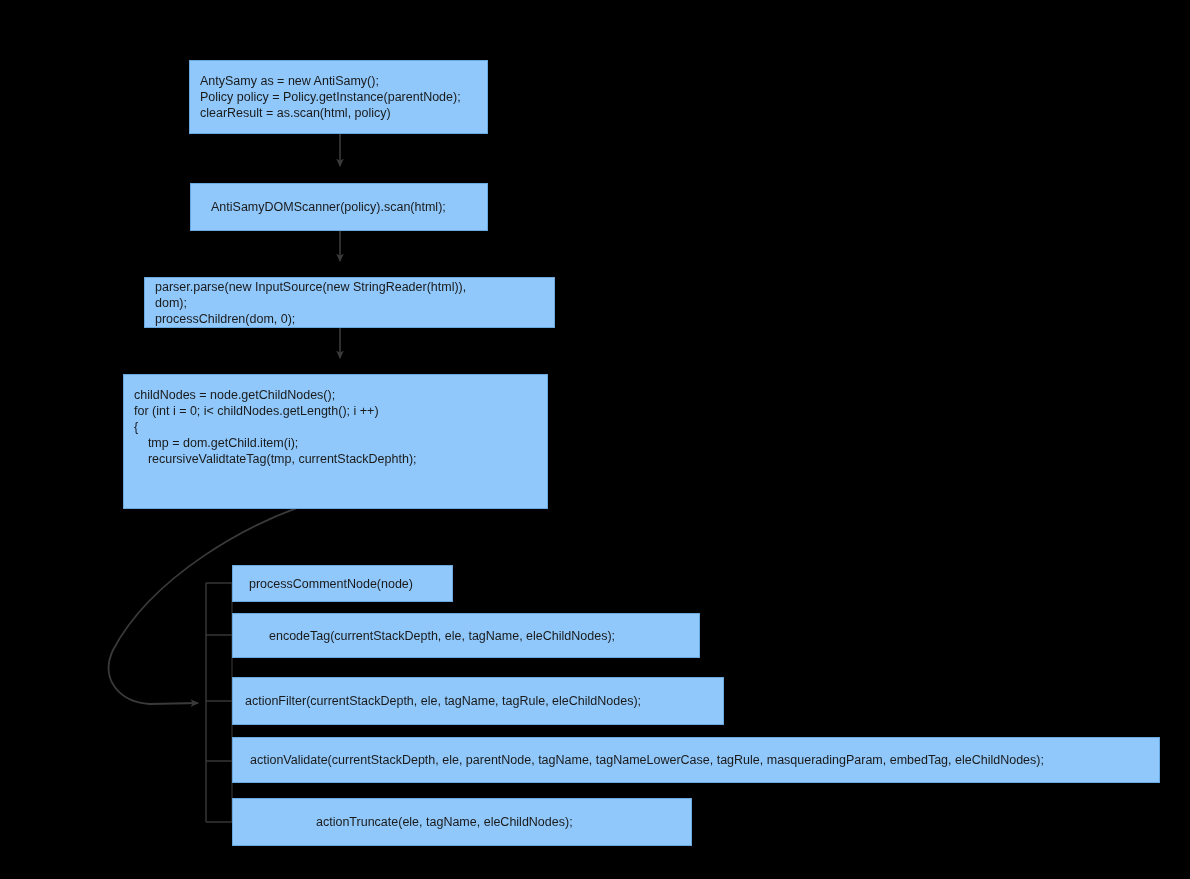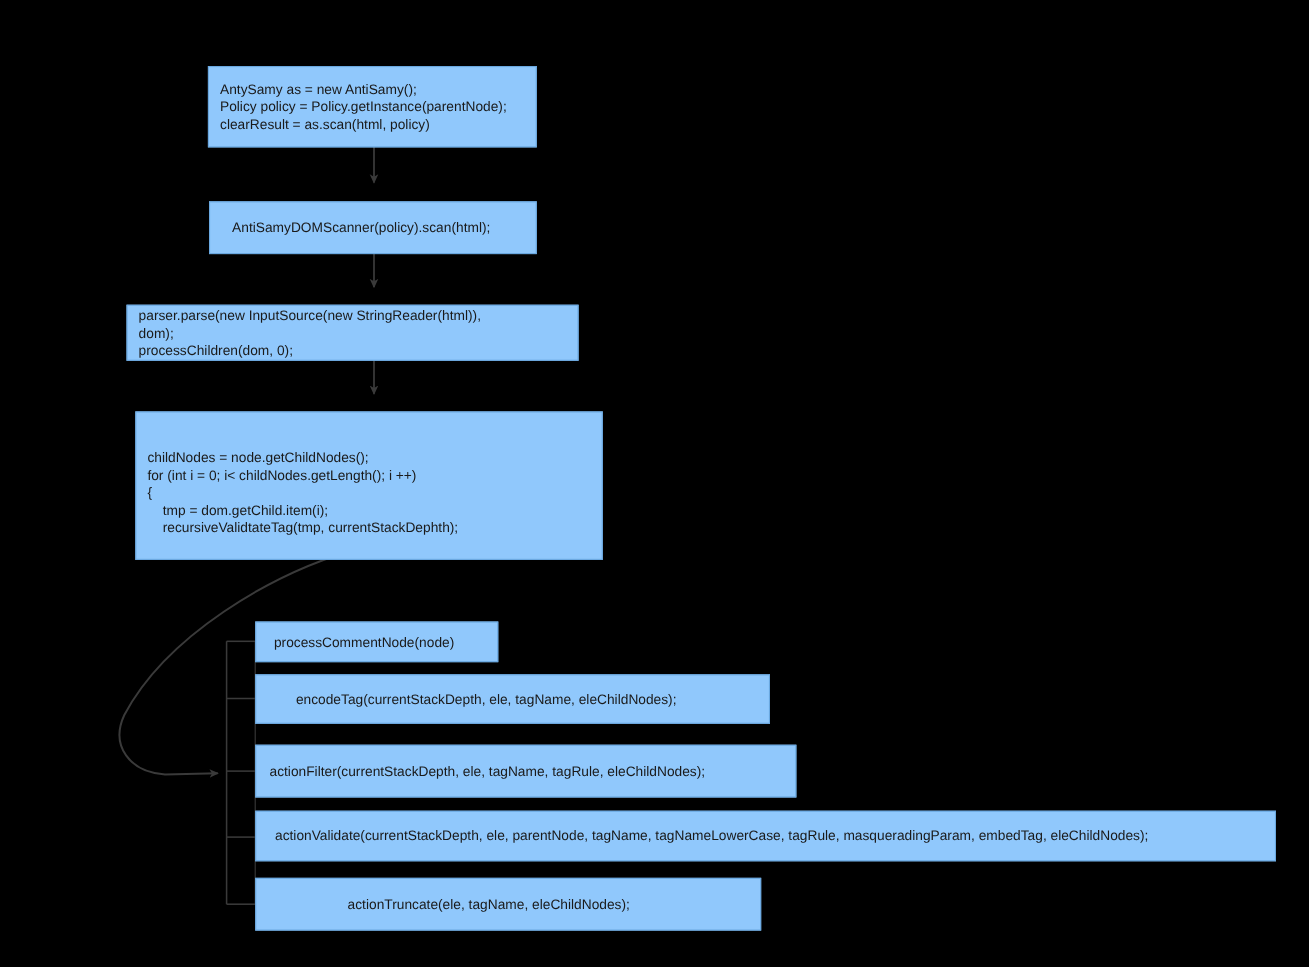--- a/index.html
+++ b/index.html
@@ -78,27 +78,27 @@
   <div class="node left-pad" style="left:189px; top:48px; width:299px; height:74px;">
     <span class="code">AntySamy as = new AntiSamy();</span>
     <span class="code">Policy policy = Policy.getInstance(parentNode);</span>
     <span class="code">clearResult = as.scan(html, policy)</span>
   </div>
 
   <div class="node left-pad" style="left:190px; top:171px; width:298px; height:48px;">
     <span class="code" style="padding-left:10px;">AntiSamyDOMScanner(policy).scan(html);</span>
   </div>
 
-  <div class="node left-pad" style="left:115px; top:265px; width:411px; height:51px;">
+  <div class="node left-pad" style="left:144px; top:265px; width:411px; height:51px;">
     <span class="code">parser.parse(new InputSource(new StringReader(html)),</span>
     <span class="code">dom);</span>
     <span class="code">processChildren(dom, 0);</span>
   </div>
 
-  <div class="node left-pad" style="left:123px; top:362px; width:425px; height:135px; justify-content:center; padding-top:12px;">
+  <div class="node left-pad" style="left:123px; top:362px; width:425px; height:135px; justify-content:flex-start; padding-top:12px;">
     <span class="code">childNodes = node.getChildNodes();</span>
     <span class="code">for (int i = 0; i&lt; childNodes.getLength(); i ++)</span>
     <span class="code">{</span>
     <span class="code">    tmp = dom.getChild.item(i);</span>
     <span class="code">    recursiveValidtateTag(tmp, currentStackDephth);</span>
     <span class="code"></span>
   </div>
 
   <div class="node" style="left:232px; top:565px; width:221px; height:37px; padding-left:16px;">
     <span class="code">processCommentNode(node)</span>

